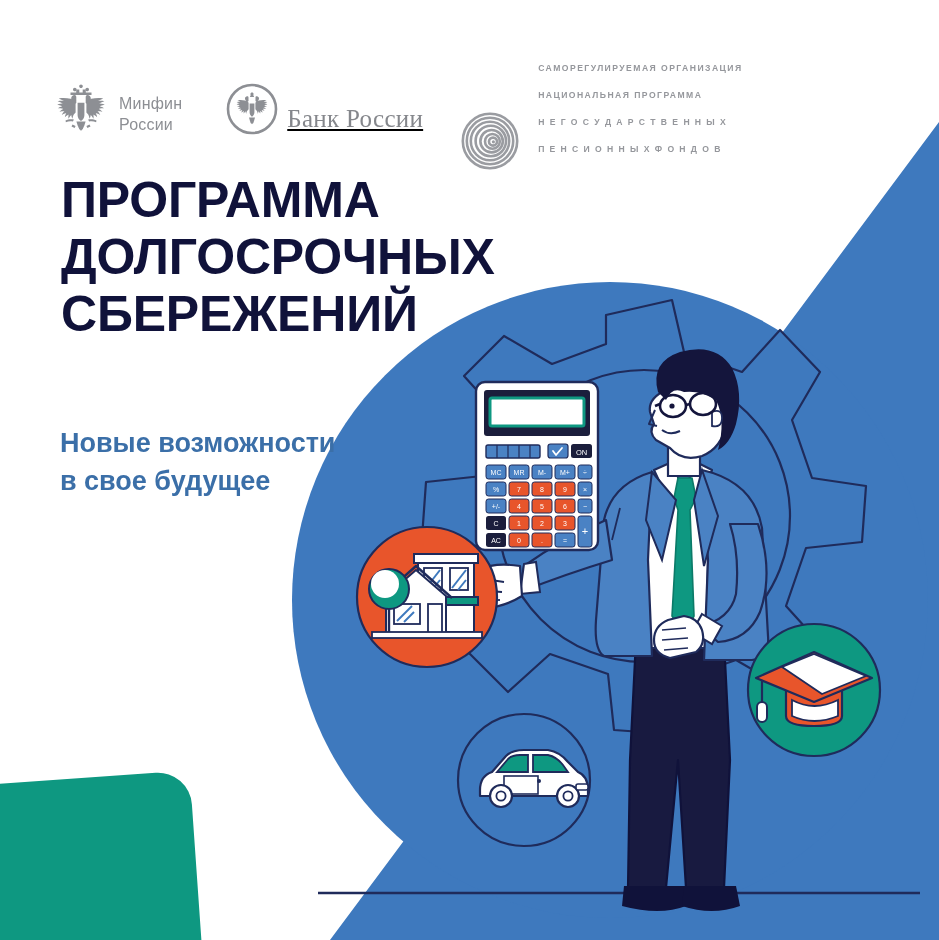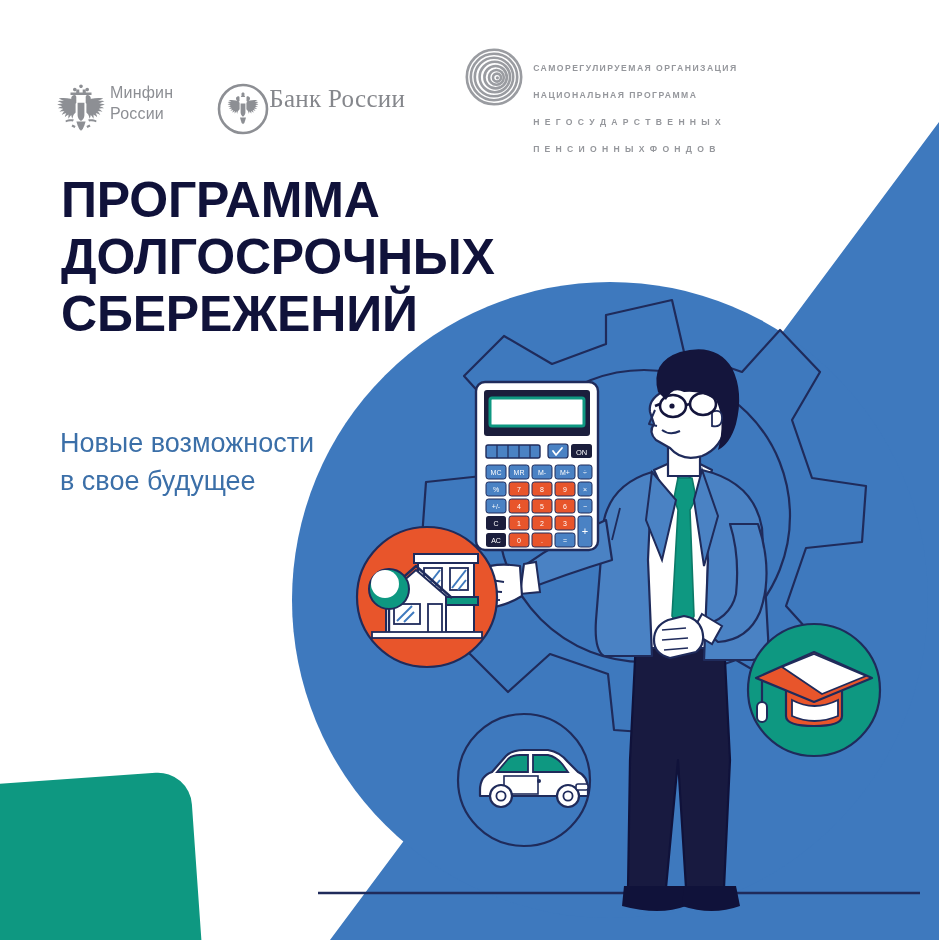--- a/index.html
+++ b/index.html
@@ -24,24 +24,25 @@
   .logo-bar {
     position: absolute;
     top: 48px; left: 52px;
     display: flex;
     align-items: center;
     gap: 0px;
     z-index: 20;
   }
   .logo {
     display: flex;
-    align-items: flex-start;
+    align-items: flex-end;
+    gap: 9px;
   }
   .logo-minfin { margin-right: 44px; }
-  .logo-cbr { margin-right: 60px; }
+  .logo-cbr { margin-right: 38px; text-decoration: underline; }
   .logo-mark { flex: 0 0 auto; display: block; }
   .logo-text {
     color: #8d8f94;
     line-height: 1.28;
     white-space: pre-line;
   }
   .logo-minfin .logo-text { font-size: 16px; letter-spacing: .2px; }
   .logo-cbr .logo-text {
     font-family: "Liberation Serif", "DejaVu Serif", serif;
     font-size: 25px; color: #85878c; letter-spacing: .3px;
@@ -64,21 +65,21 @@
     text-transform: uppercase;
   }
   .headline .hl-line { display: block; white-space: nowrap; }
 
   .subhead {
     position: absolute;
     left: 60px; top: 424px;
     z-index: 18;
     color: #3b6fa8;
     font-size: 27px;
-    font-weight: 400;
+    font-weight: 700;
     line-height: 1.42;
   }
   .subhead .sh-line { display: block; white-space: nowrap; }
 
   
   .illustration {
     position: absolute;
     inset: 0;
     z-index: 10;
     pointer-events: none;

